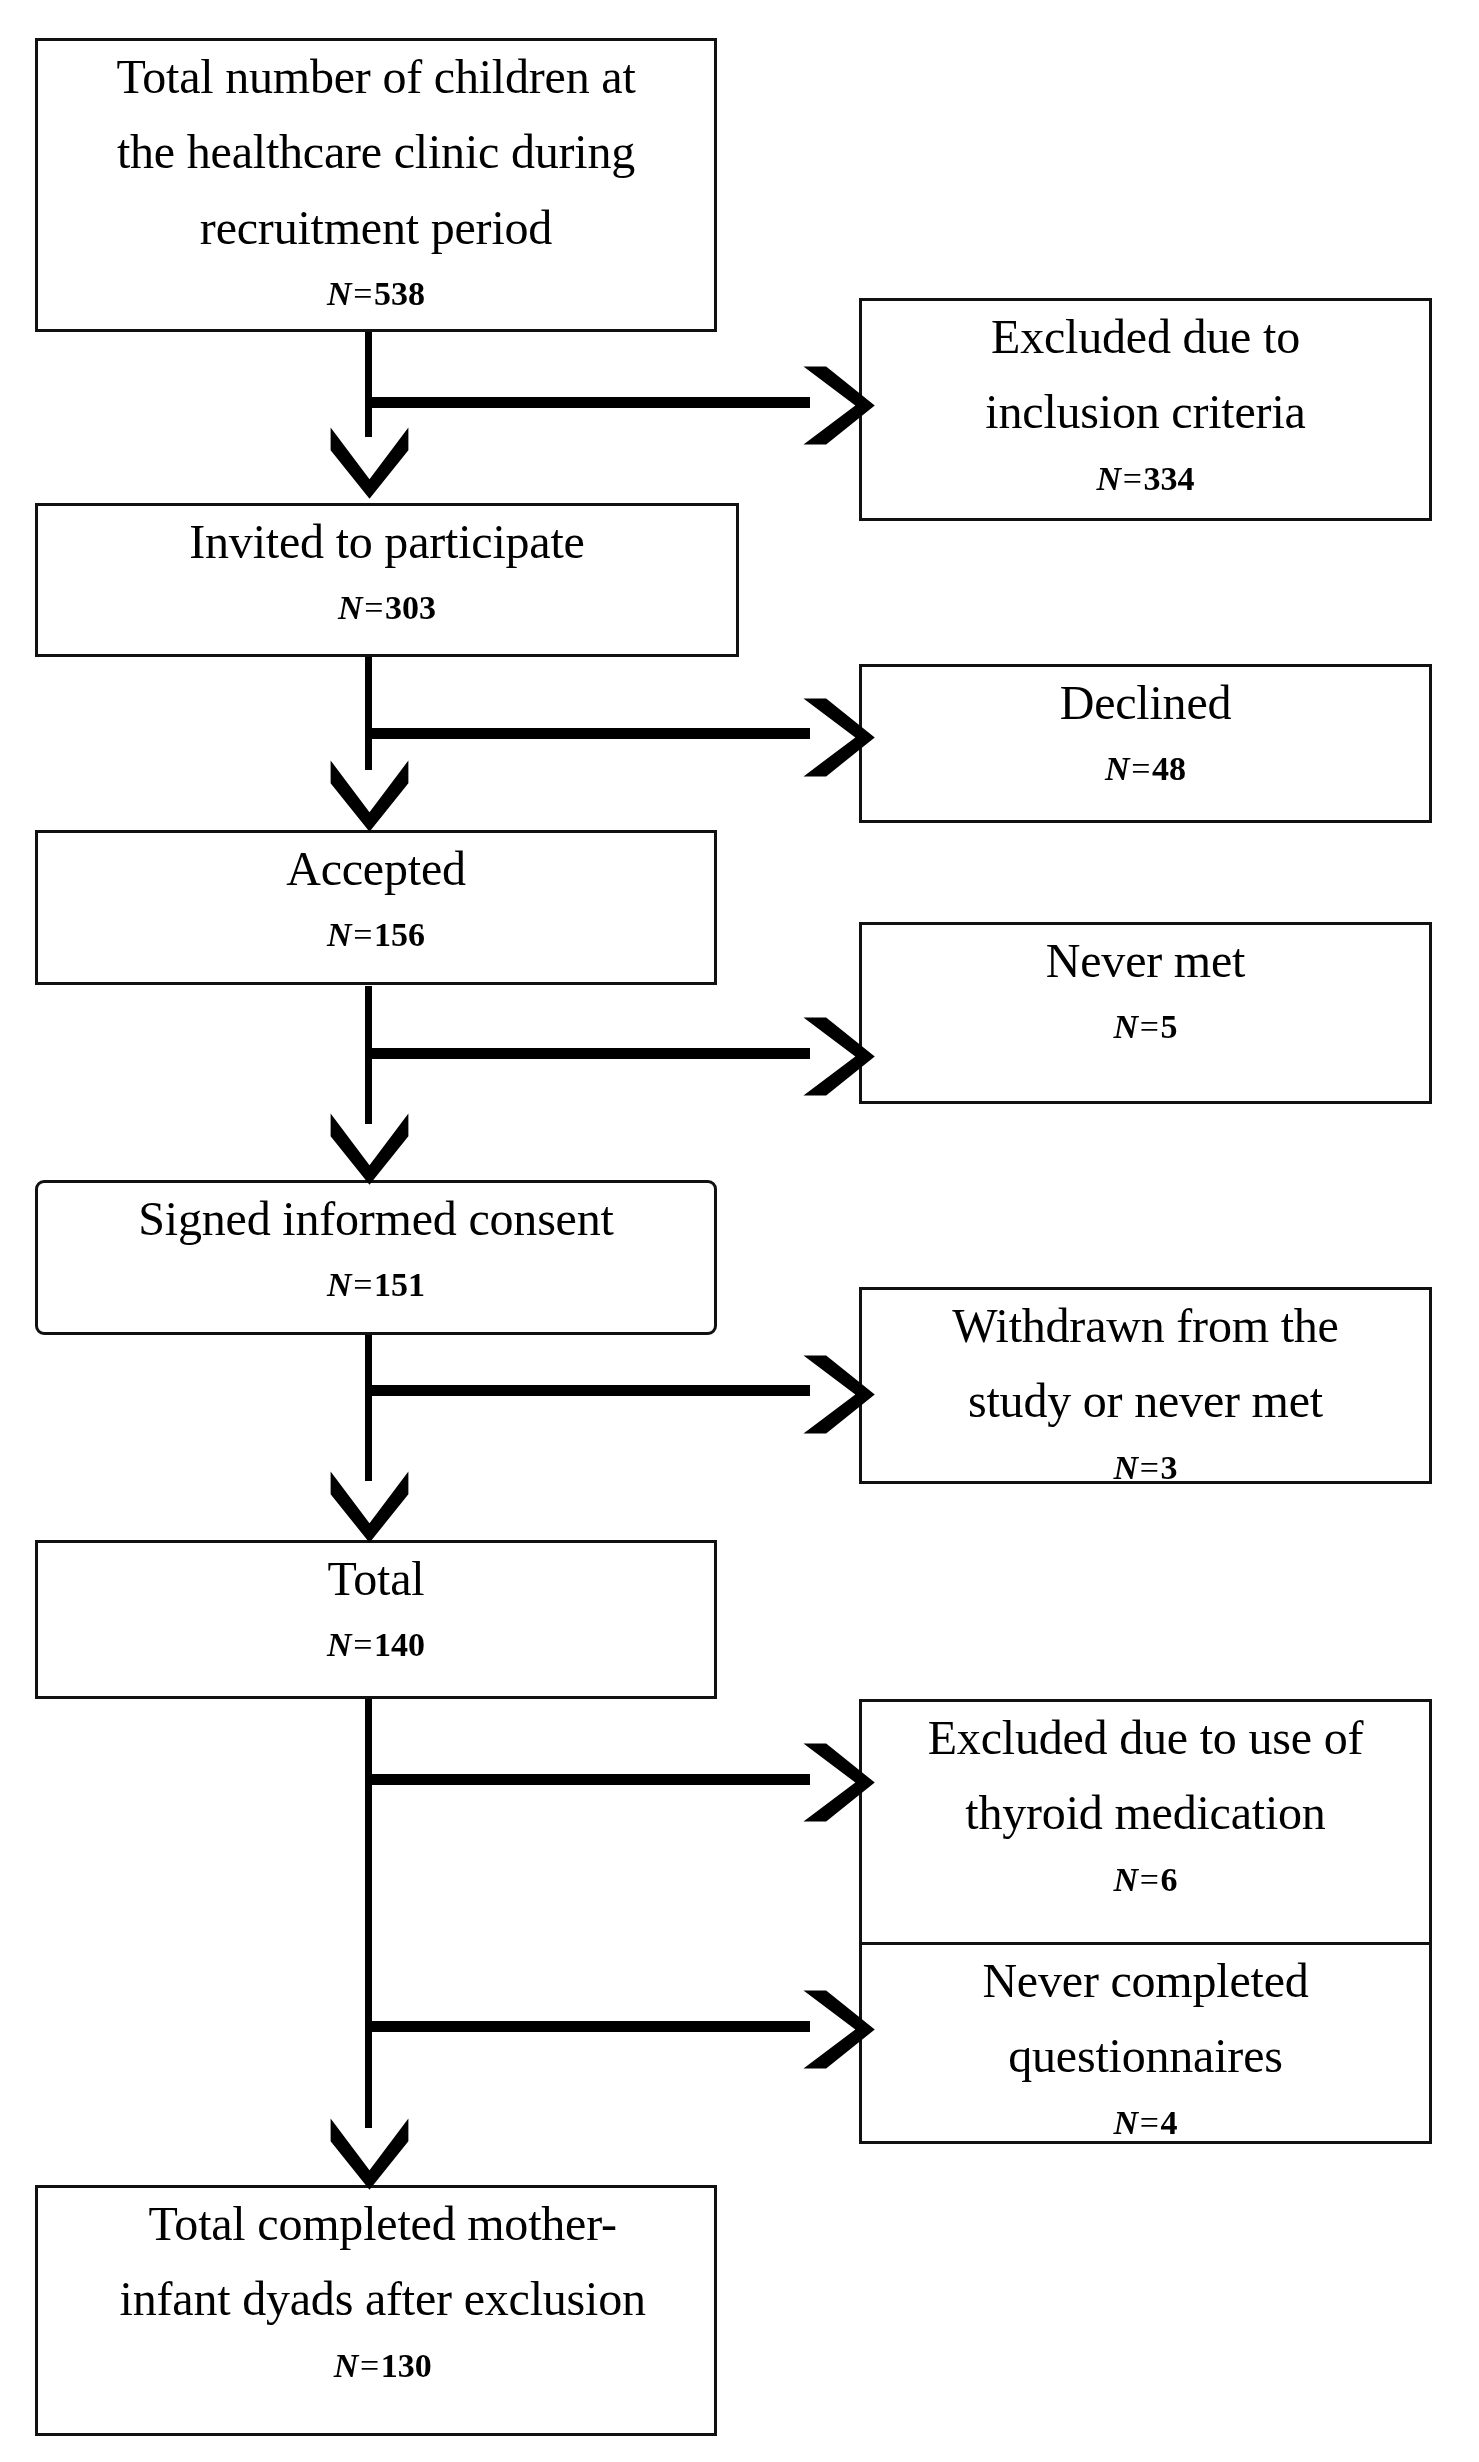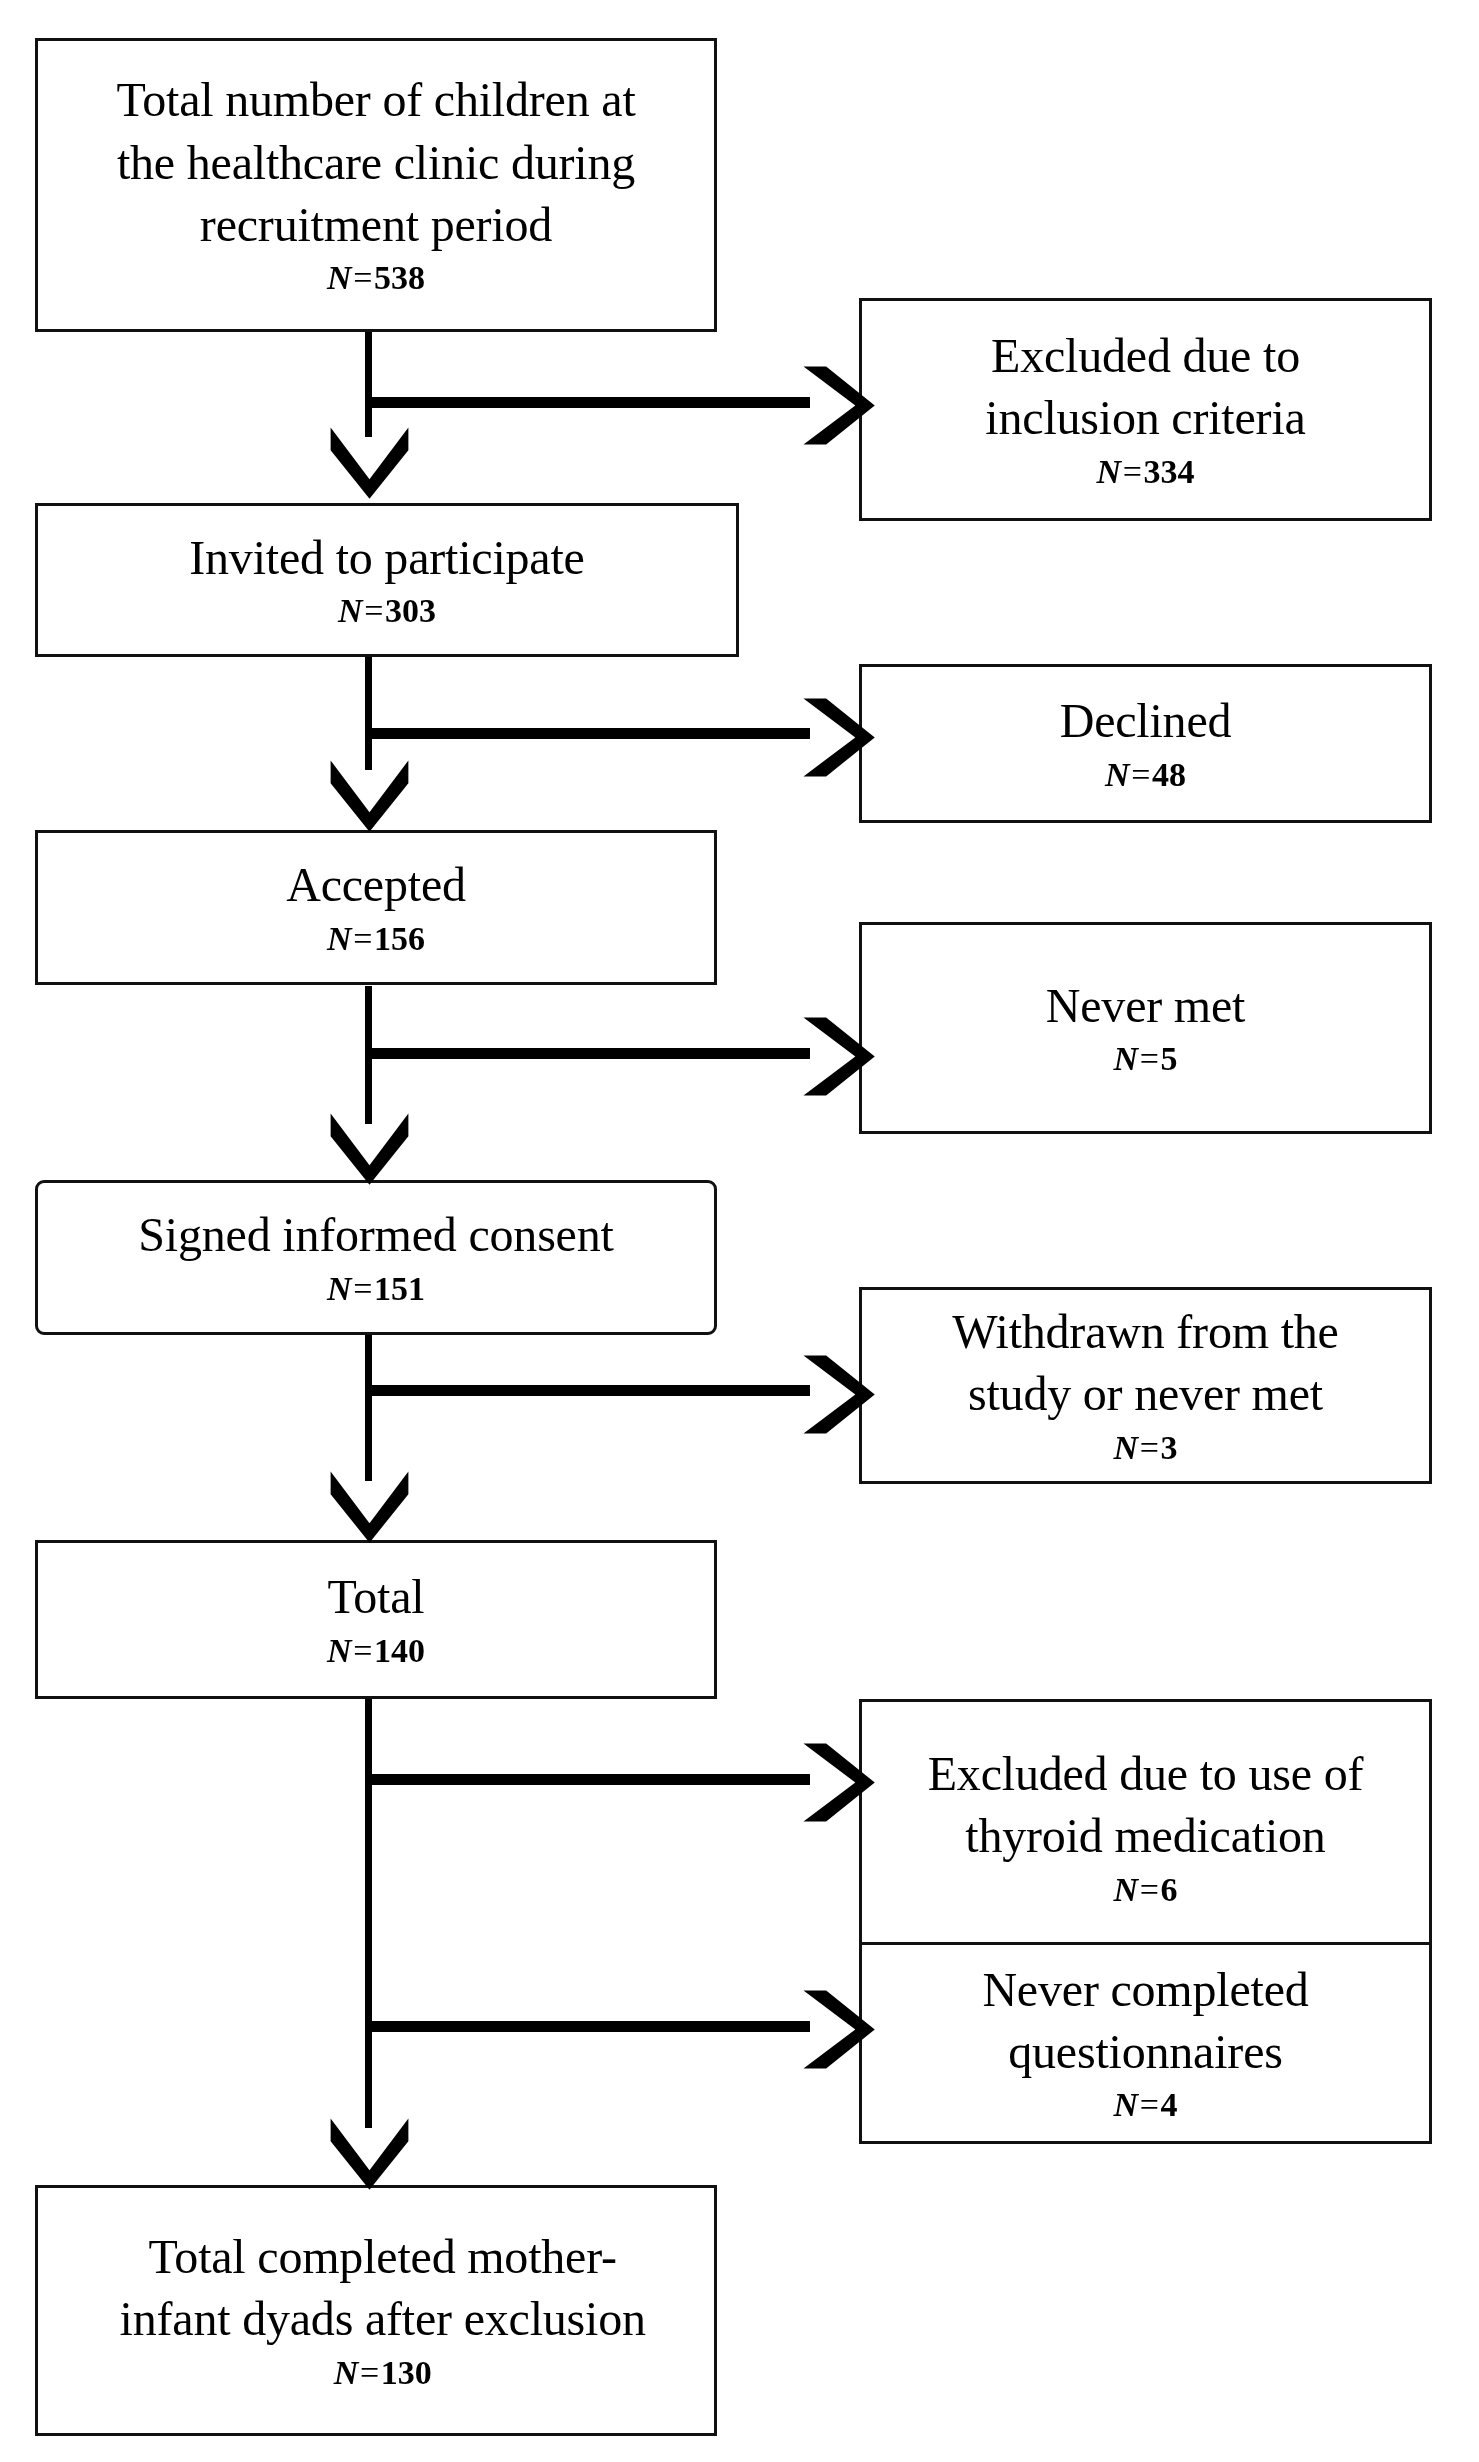--- a/index.html
+++ b/index.html
@@ -19,23 +19,23 @@
     overflow: hidden;
   }
   .node {
     position: absolute;
     box-sizing: border-box;
     border: 3.2px solid #111111;
     background: #ffffff;
     display: flex;
     flex-direction: column;
     align-items: center;
-    justify-content: center;
     text-align: center;
     padding: 4.9px 14.6px;
+    gap: 13px;
   }
   .node .line {
     display: block;
     font-size: 48px;
     line-height: 1.30;
     font-weight: 400;
     letter-spacing: -0.2px;
     white-space: nowrap;
   }
   .node .nline {
@@ -130,21 +130,21 @@
     </span>
   </div>
 
   <div class="node" style="left:859px; top:664px; width:573px; height:159px;">
     <span class="line">Declined</span>
     <span class="nline">
       <span class="nsym">N</span><span class="neq">=</span><span class="nval">48</span>
     </span>
   </div>
 
-  <div class="node" style="left:859px; top:922px; width:573px; height:212px;">
+  <div class="node" style="left:859px; top:922px; width:573px; height:182px;">
     <span class="line">Never met</span>
     <span class="nline">
       <span class="nsym">N</span><span class="neq">=</span><span class="nval">5</span>
     </span>
   </div>
 
   <div class="node" style="left:859px; top:1287px; width:573px; height:197px;">
     <span class="line">Withdrawn from the</span>
     <span class="line">study or never met</span>
     <span class="nline">

